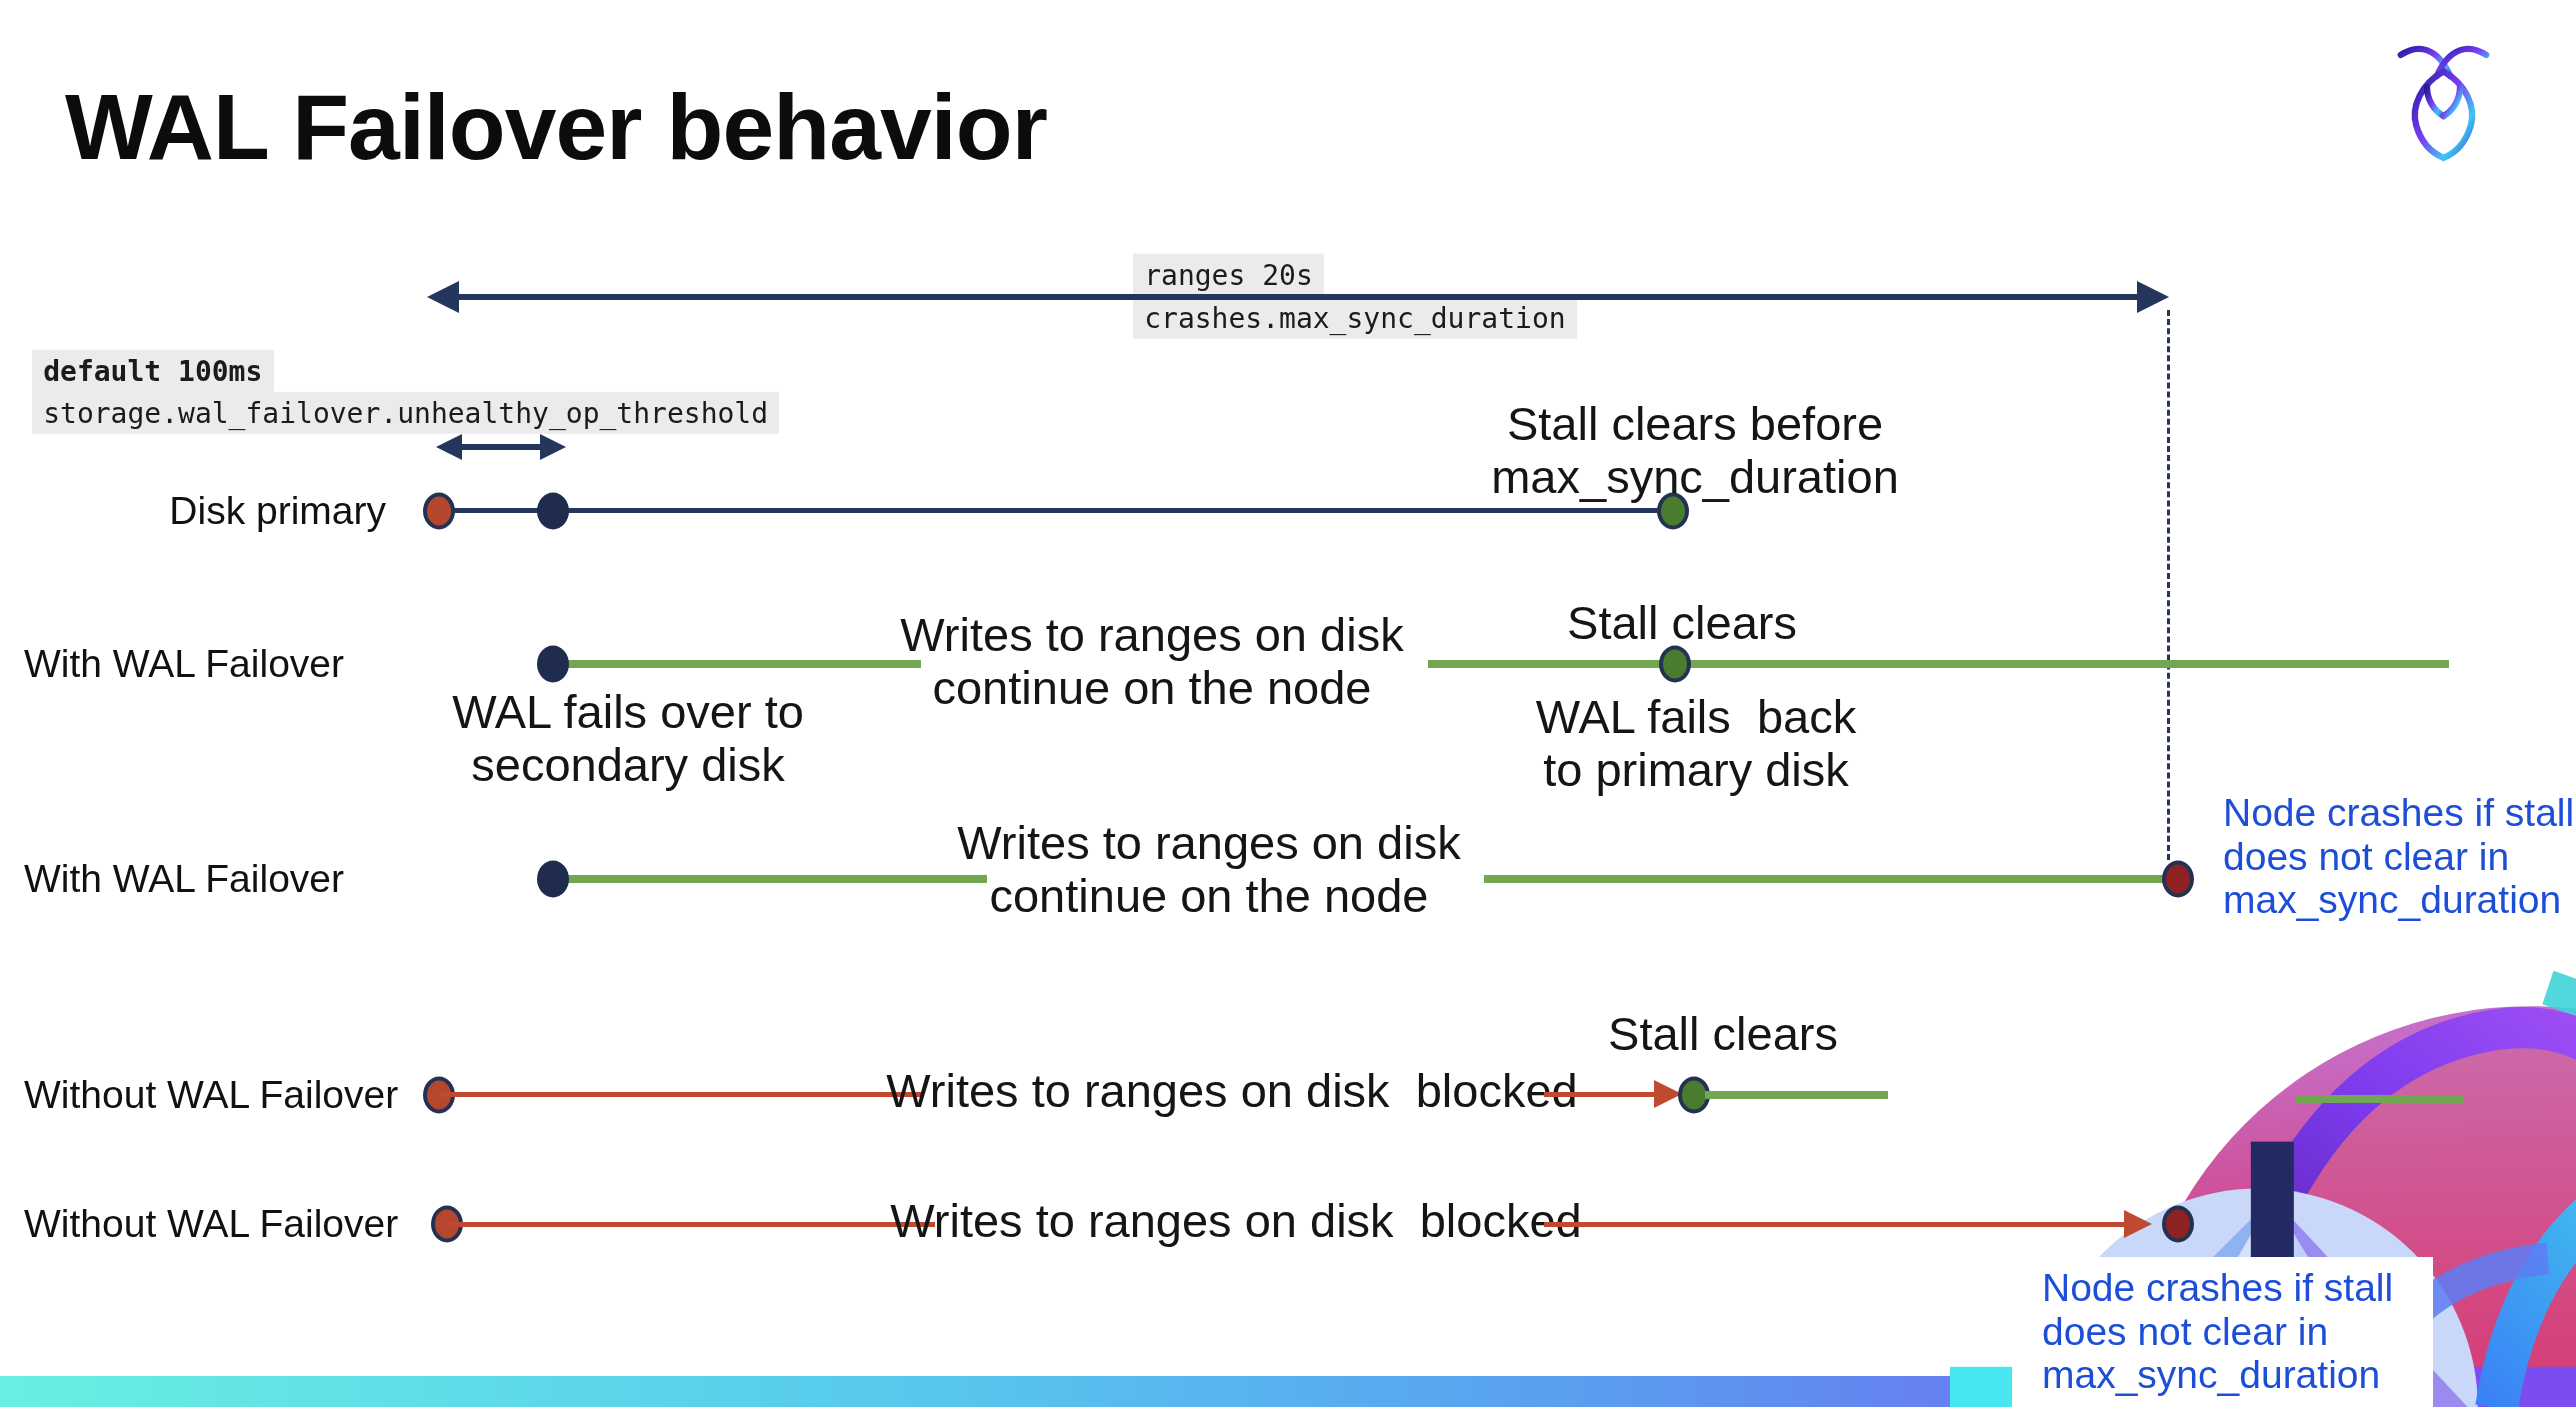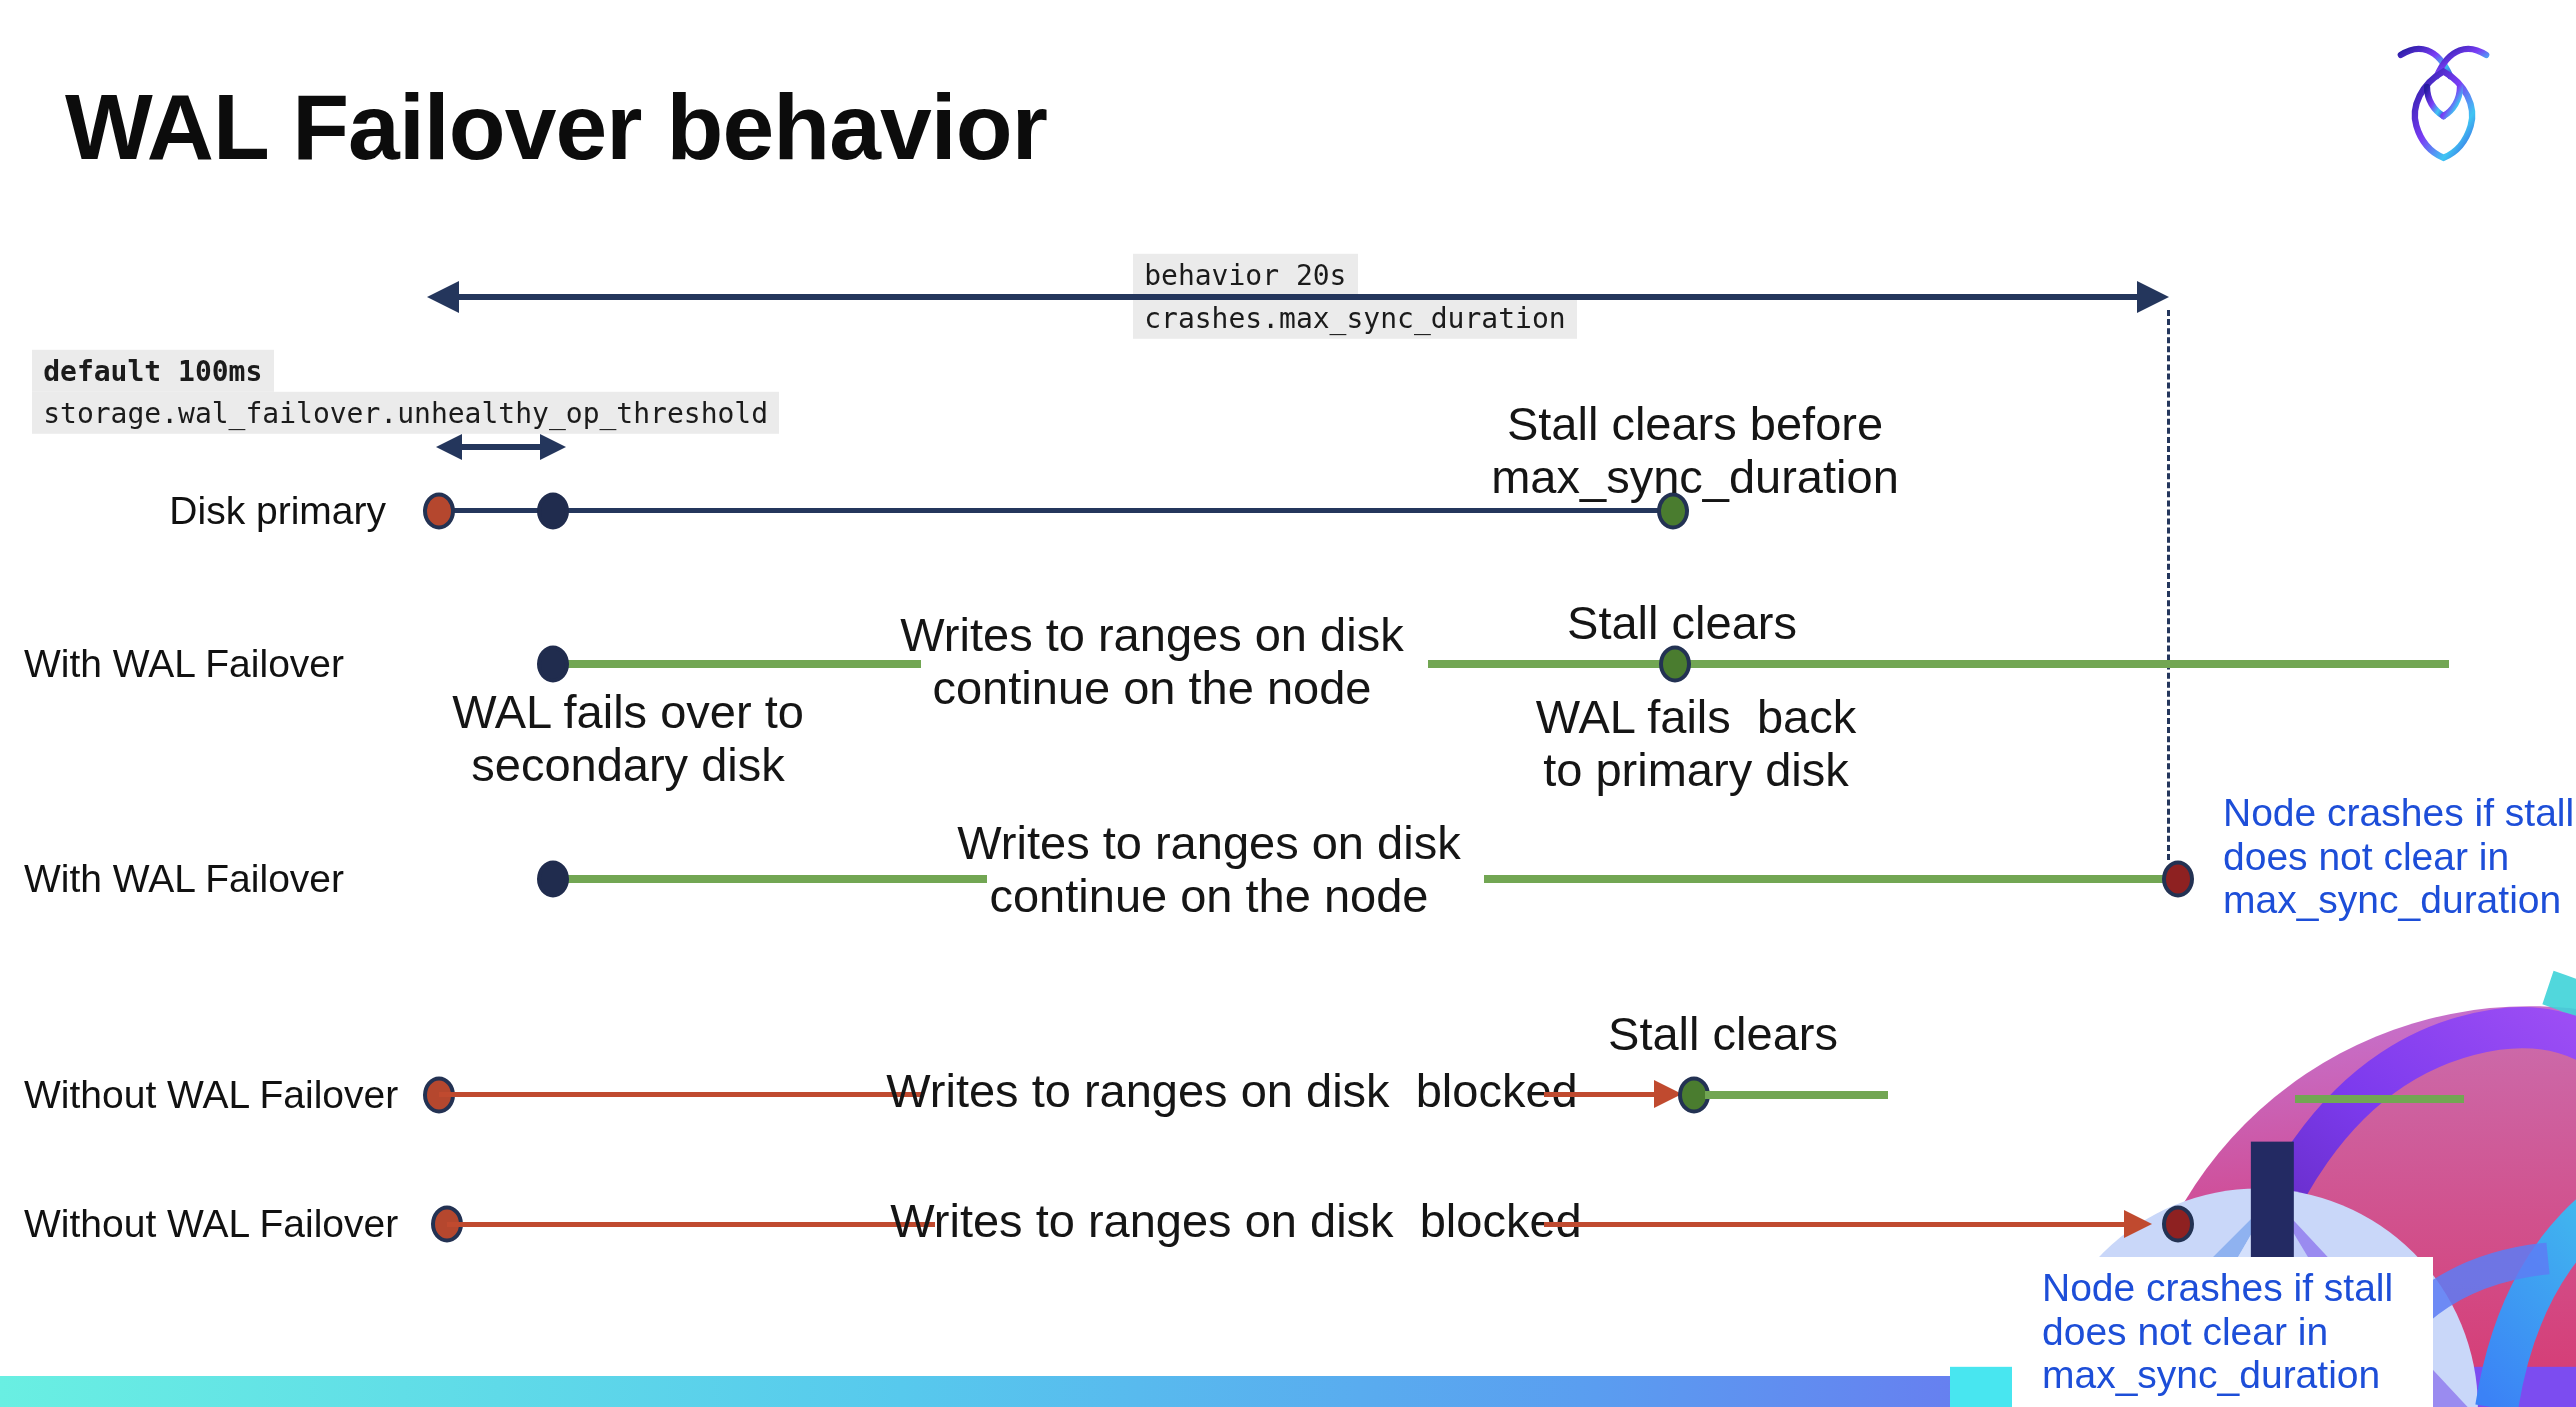--- a/index.html
+++ b/index.html
@@ -63,21 +63,21 @@
       <path d="M 50 119 L 50 77"></path>
       <path d="M 50 77 C 40 71, 33 60, 33 47"></path>
       <path d="M 50 77 C 60 71, 67 60, 67 47"></path>
     </g>
   </svg>
 
   <div class="hl navy-l" style="left:439px;top:294px;width:1720px;height:5.6px;"></div>
   <div class="tri l" style="left:427px;top:281px;"></div>
   <div class="tri r" style="left:2137px;top:281px;"></div>
 
-  <div class="chip" style="left:1133px;top:275px;">behavior 20s</div>
+  <div class="chip" style="left:1133px;top:275px;">ranges 20s</div>
   <div class="chip" style="left:1133px;top:318px;">crashes.max_sync_duration</div>
 
   <div class="chip" style="left:32px;top:371px;font-weight:bold;">default 100ms</div>
   <div class="chip" style="left:32px;top:413px;">storage.wal_failover.unhealthy_op_threshold</div>
   <div class="hl navy-l" style="left:456px;top:444px;width:90px;height:5.6px;"></div>
   <div class="tri l" style="left:436px;top:434px;border-top-width:13px;border-bottom-width:13px;border-right-width:26px;"></div>
   <div class="tri r" style="left:540px;top:434px;border-top-width:13px;border-bottom-width:13px;border-left-width:26px;"></div>
 
   <div class="dash-v" style="left:2167px;top:310px;height:550px;"></div>
 

